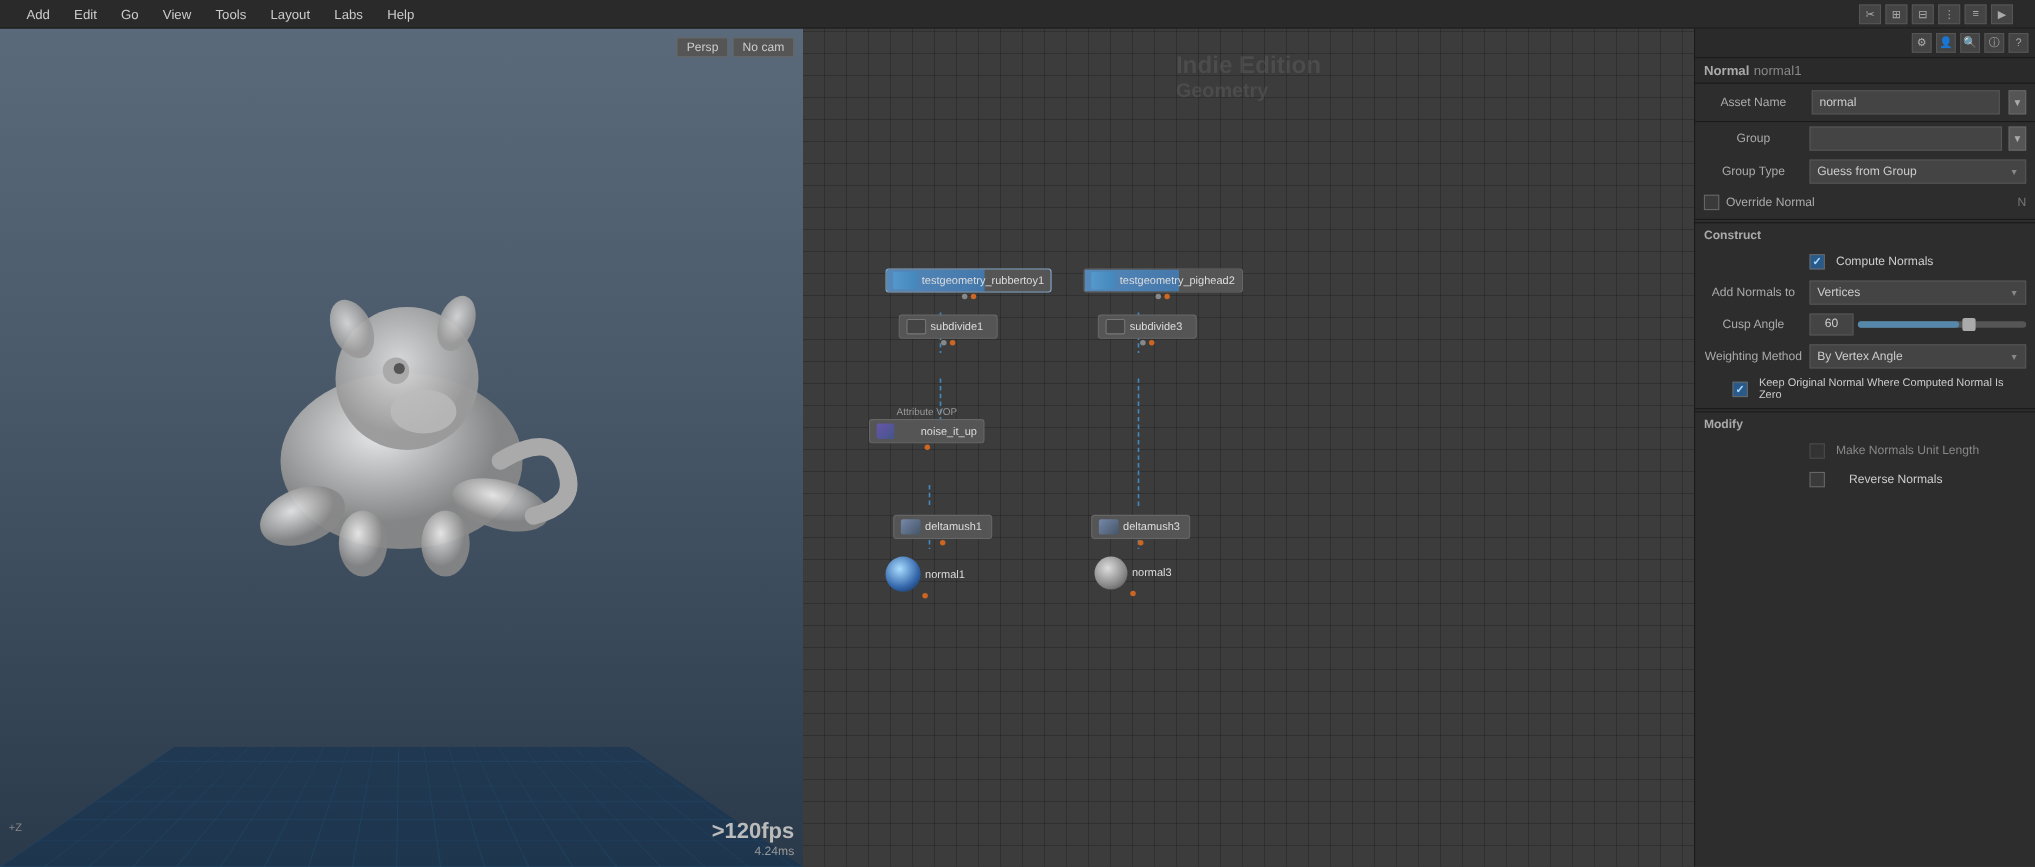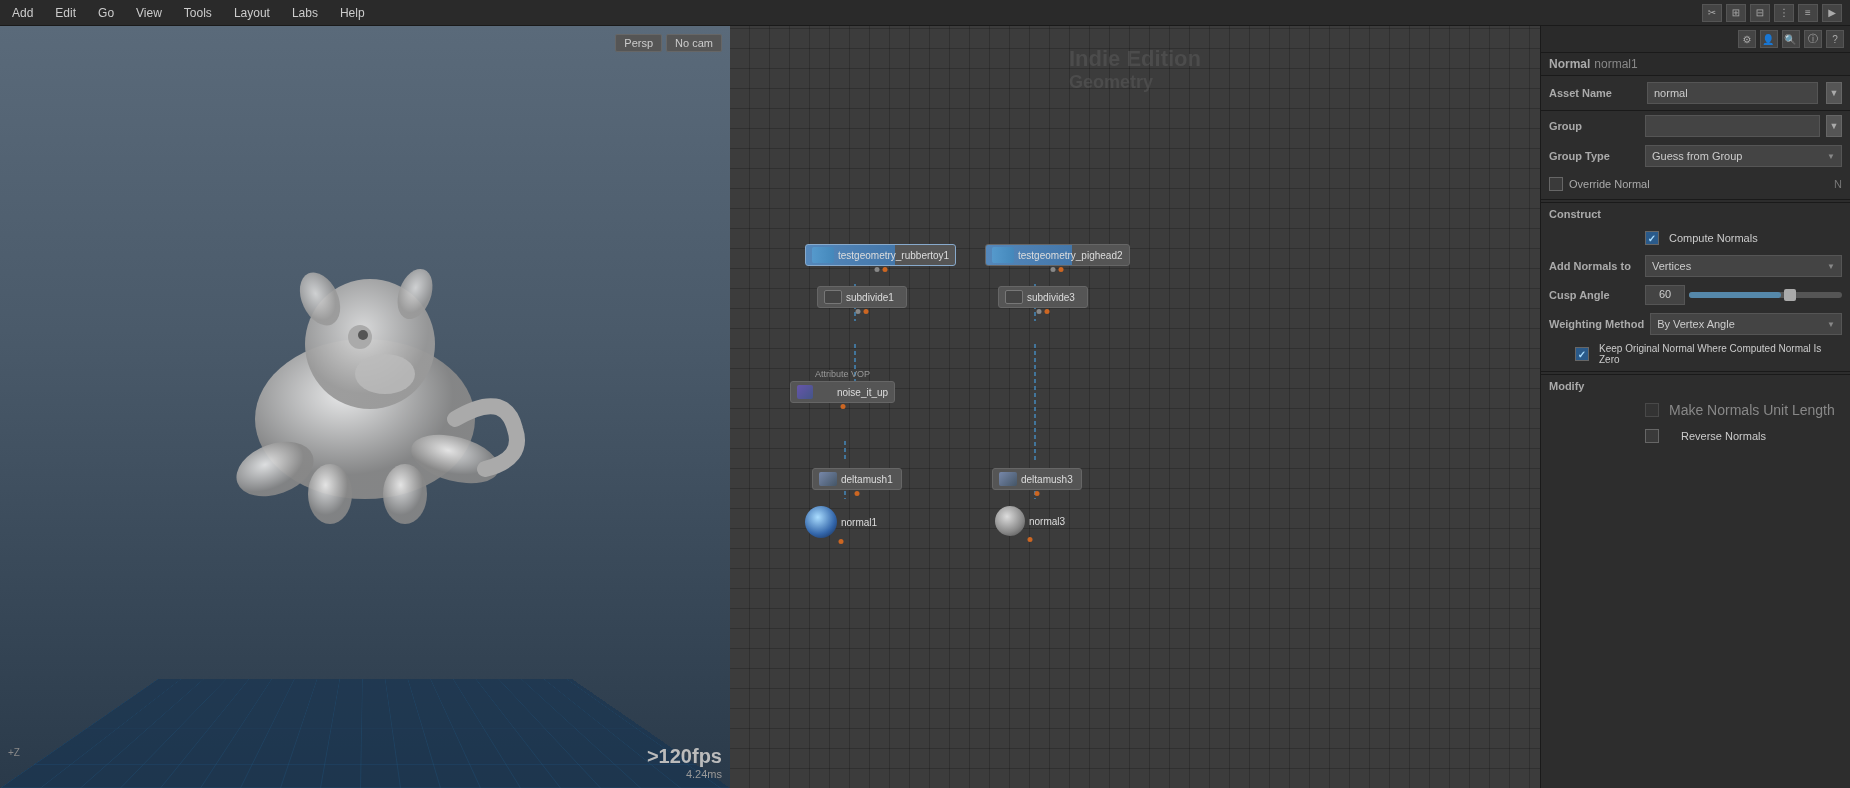--- a/index.html
+++ b/index.html
@@ -15,21 +15,21 @@
       flex-direction: column;
     }
 
     
     #menu-bar {
       width: 100%;
       height: 26px;
       background: #2a2a2a;
       display: flex;
       align-items: center;
-      padding: 0 8px;
+      padding: 0 20px;
       gap: 14px;
       border-bottom: 1px solid #1a1a1a;
       flex-shrink: 0;
     }
     .menu-item {
       color: #cccccc;
       font-size: 12px;
       cursor: pointer;
       padding: 2px 4px;
     }
@@ -292,22 +292,21 @@
       display: flex;
       align-items: center;
       padding: 6px 8px;
       gap: 8px;
       border-bottom: 1px solid #1a1a1a;
     }
     .prop-label {
       color: #aaa;
       font-size: 11px;
       min-width: 90px;
-      text-align: left;
-      font-weight: bold;
+      text-align: center;
     }
     .prop-value-box {
       flex: 1;
       background: #444;
       border: 1px solid #555;
       color: #ccc;
       font-size: 11px;
       padding: 2px 6px;
       height: 22px;
       display: flex;
@@ -721,21 +720,21 @@
       <span style="color:#ccc;font-size:10px;margin-left:4px;flex:1;">Keep Original Normal Where Computed Normal Is Zero</span>
     </div>
 
     <div class="divider"></div>
 
     <div class="section-header">Modify</div>
 
     <div class="prop-row">
       <div style="width:90px;"></div>
       <div class="checkbox" style="opacity:0.5;"></div>
-      <span style="color:#888;font-size:14px;margin-left:4px;">Make Normals Unit Length</span>
+      <span style="color:#888;font-size:11px;margin-left:4px;">Make Normals Unit Length</span>
     </div>
 
     <div class="prop-row">
       <div style="width:90px;"></div>
       <div class="checkbox"></div>
       <span style="color:#ccc;font-size:11px;margin-left:16px;">Reverse Normals</span>
     </div>
 
   </div>
 

